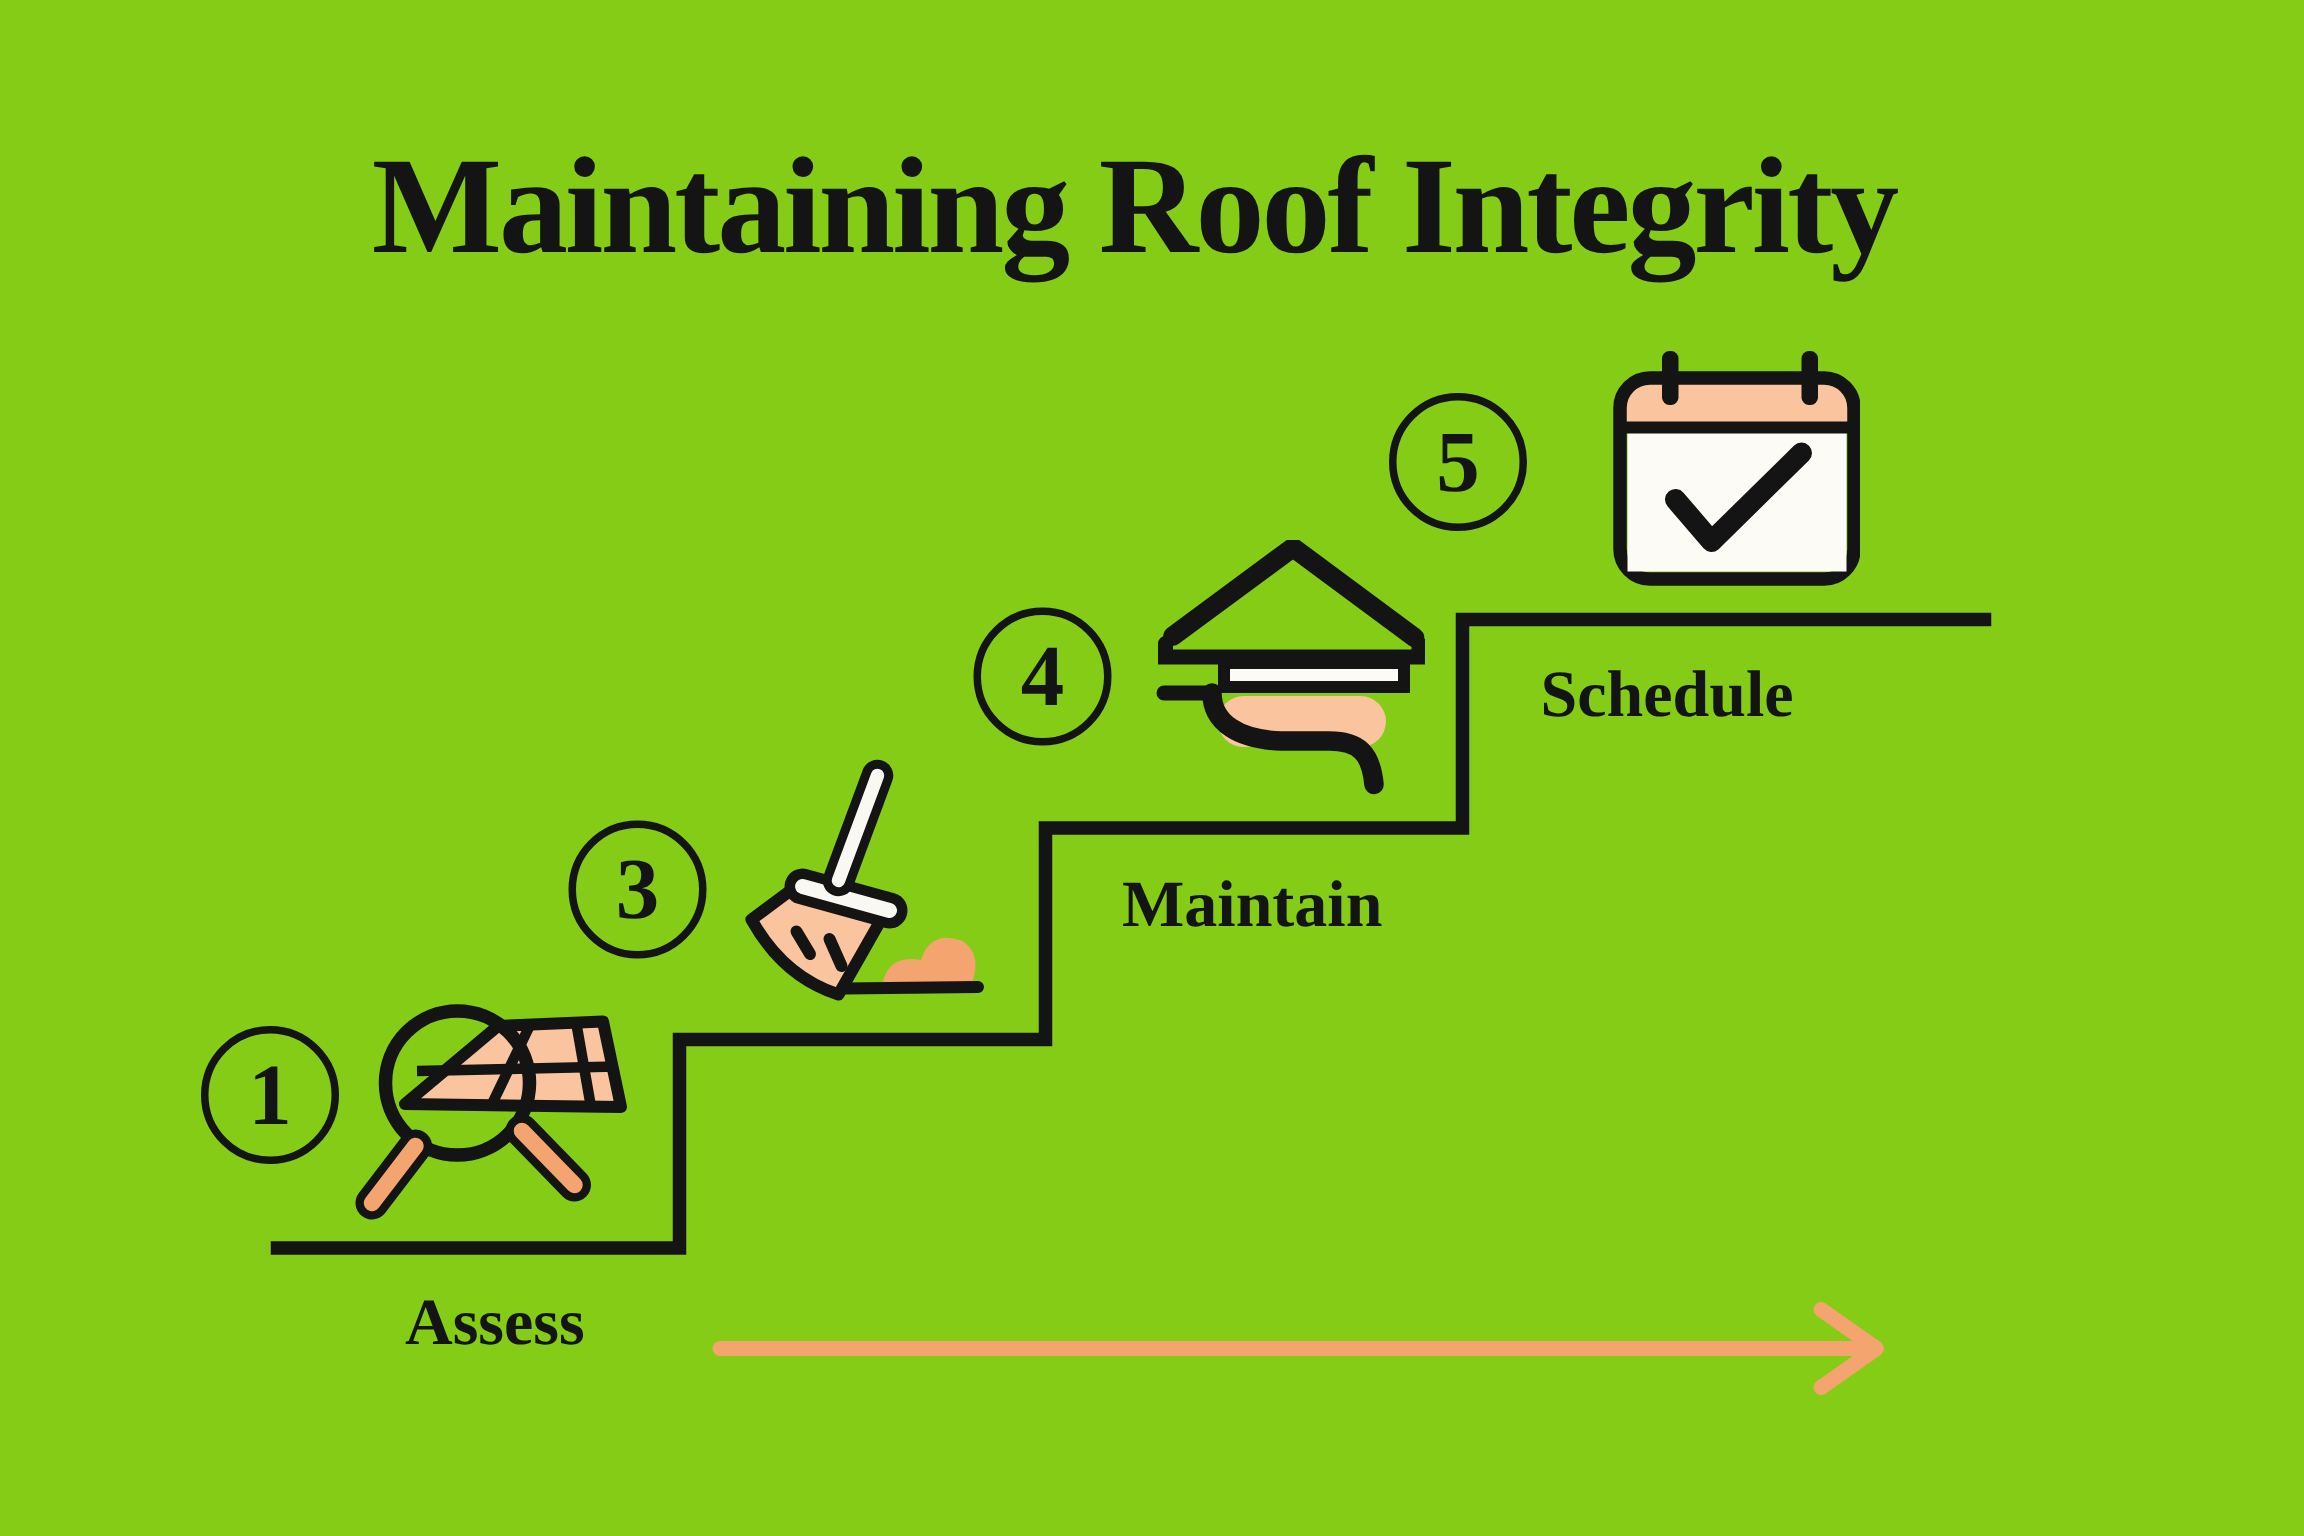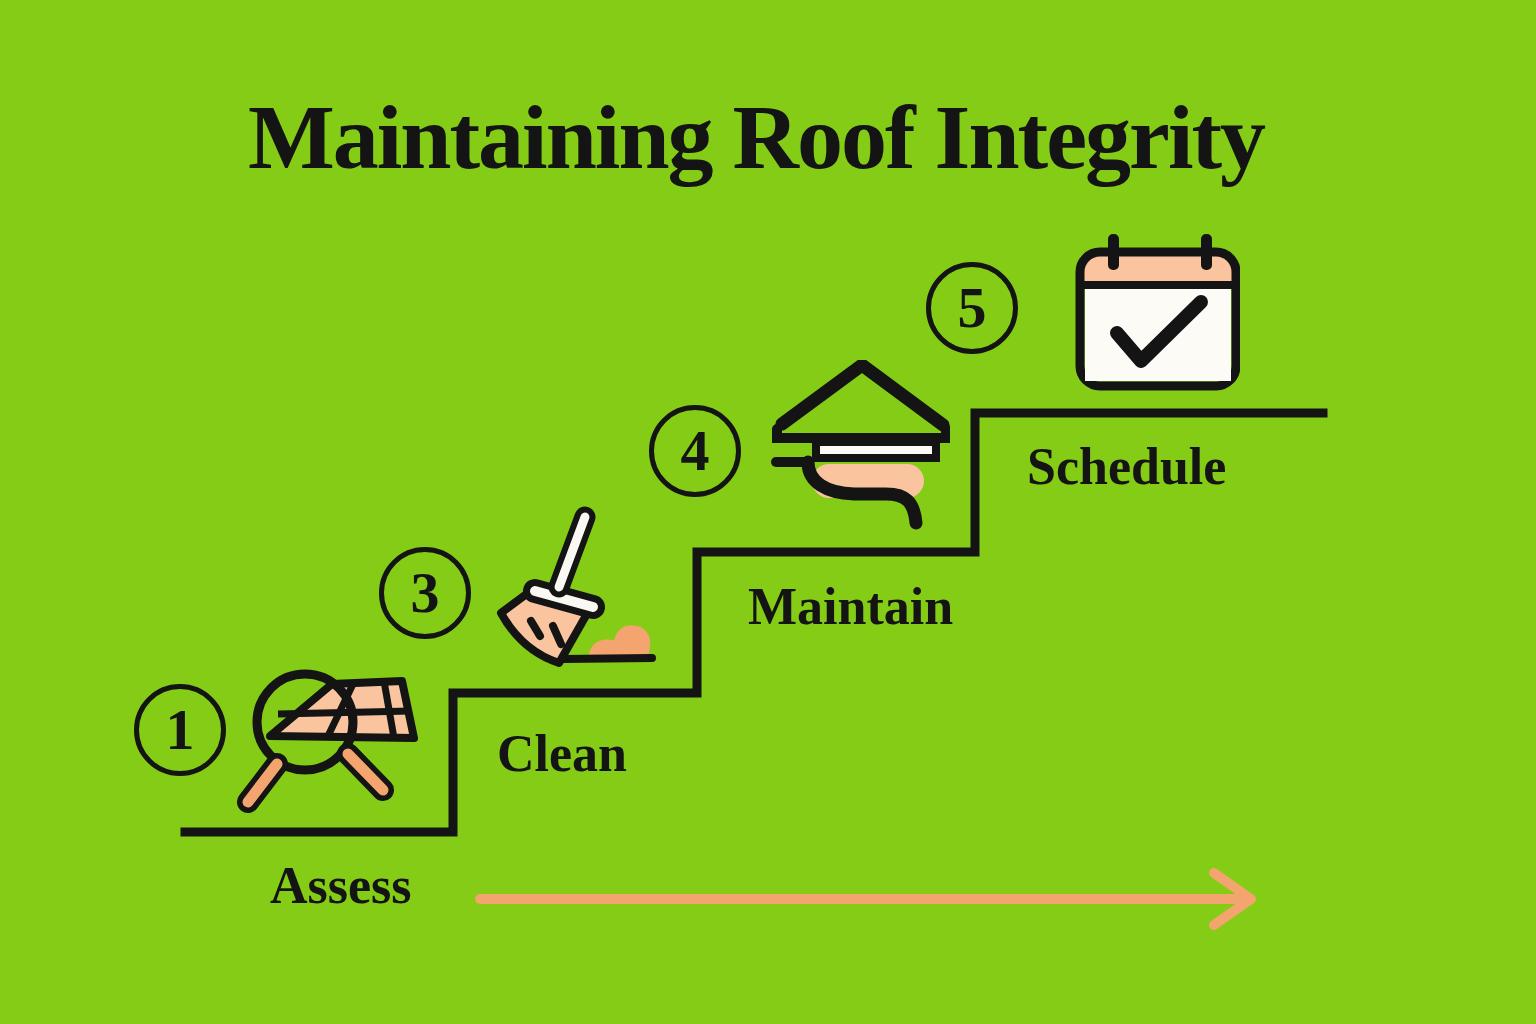--- a/index.html
+++ b/index.html
@@ -48,21 +48,21 @@
     font-weight: 700;
     line-height: 1;
     background: transparent;
   }
   .badge-1 { left: 134px; top: 684px; }
   .badge-3 { left: 379px; top: 547px; }
   .badge-4 { left: 649px; top: 405px; }
   .badge-5 { left: 926px; top: 262px; }
   .step-label {
     position: absolute;
-    font-size: 52px;
+    font-size: 44px;
     font-weight: 700;
     line-height: 1;
     white-space: nowrap;
     color: #141414;
   }
   .label-assess   { left: 222px;  top: 860px; margin-left: 48px; }
   .label-clean    { left: 497px;  top: 728px; }
   .label-maintain { left: 748px;  top: 581px; text-align: center; }
   .label-schedule { left: 1027px; top: 441px; }
   .icon { position: absolute; }
@@ -115,21 +115,20 @@
     <path d="M 6 108 L 41 82 L 97 100 L 64 158 Q 27 146 6 108 Z" fill="#F9C49E" stroke="#141414" stroke-width="8" stroke-linejoin="round"></path>
     <line x1="36" y1="116" x2="45" y2="131" stroke="#141414" stroke-width="8" stroke-linecap="round"></line>
     <line x1="58" y1="121" x2="66" y2="139" stroke="#141414" stroke-width="8" stroke-linecap="round"></line>
 
     <line x1="40" y1="86" x2="98" y2="102" stroke="#141414" stroke-width="24" stroke-linecap="round"></line>
     <line x1="40" y1="86" x2="98" y2="102" stroke="#FAF8F2" stroke-width="10" stroke-linecap="round"></line>
 
     <line x1="90" y1="12" x2="64" y2="82" stroke="#141414" stroke-width="21" stroke-linecap="round"></line>
     <line x1="90" y1="12" x2="64" y2="82" stroke="#FAF8F2" stroke-width="9" stroke-linecap="round"></line>
   </svg>
-  <div class="step-label label-clean">Clean</div>
 
   <div class="badge badge-4">
     <span>4</span>
   </div>
   <svg class="icon icon-maintain" width="180" height="170" viewBox="0 0 180 170">
 
     <rect x="42" y="104" width="112" height="34" rx="17" fill="#F9C49E"></rect>
 
     <rect x="46" y="82" width="120" height="16" fill="#FDFBF6" stroke="#141414" stroke-width="8"></rect>
 

